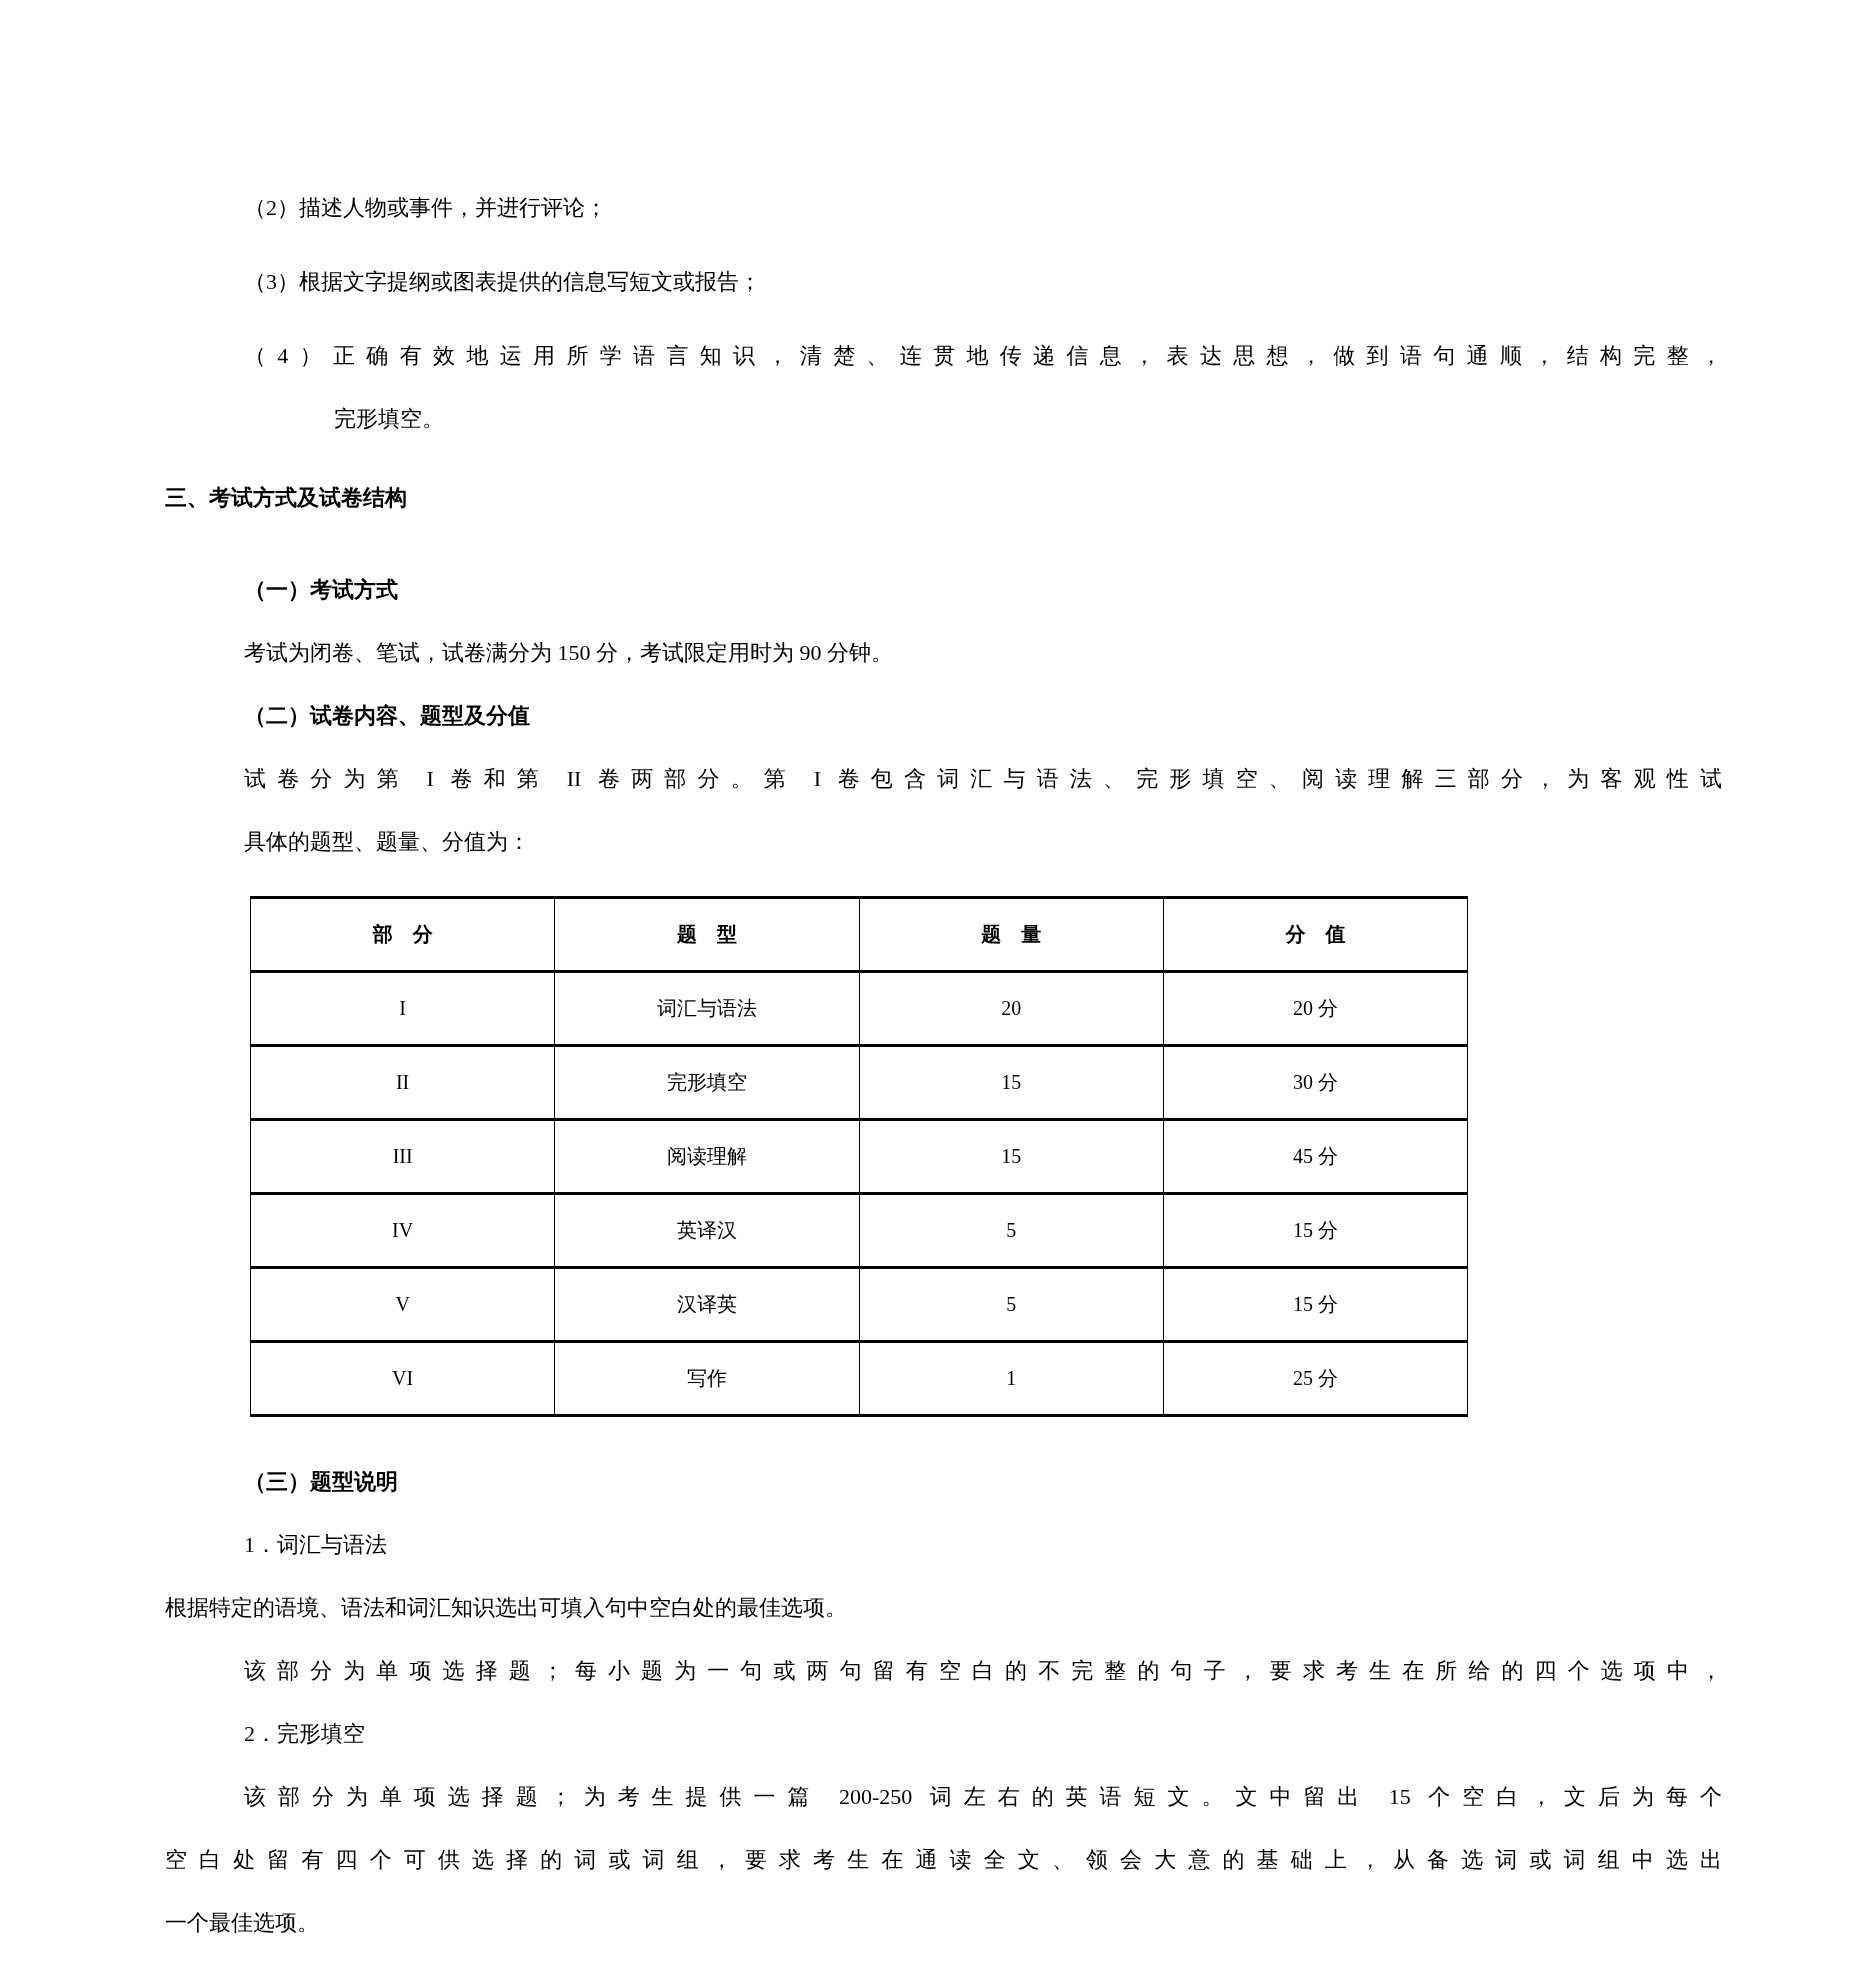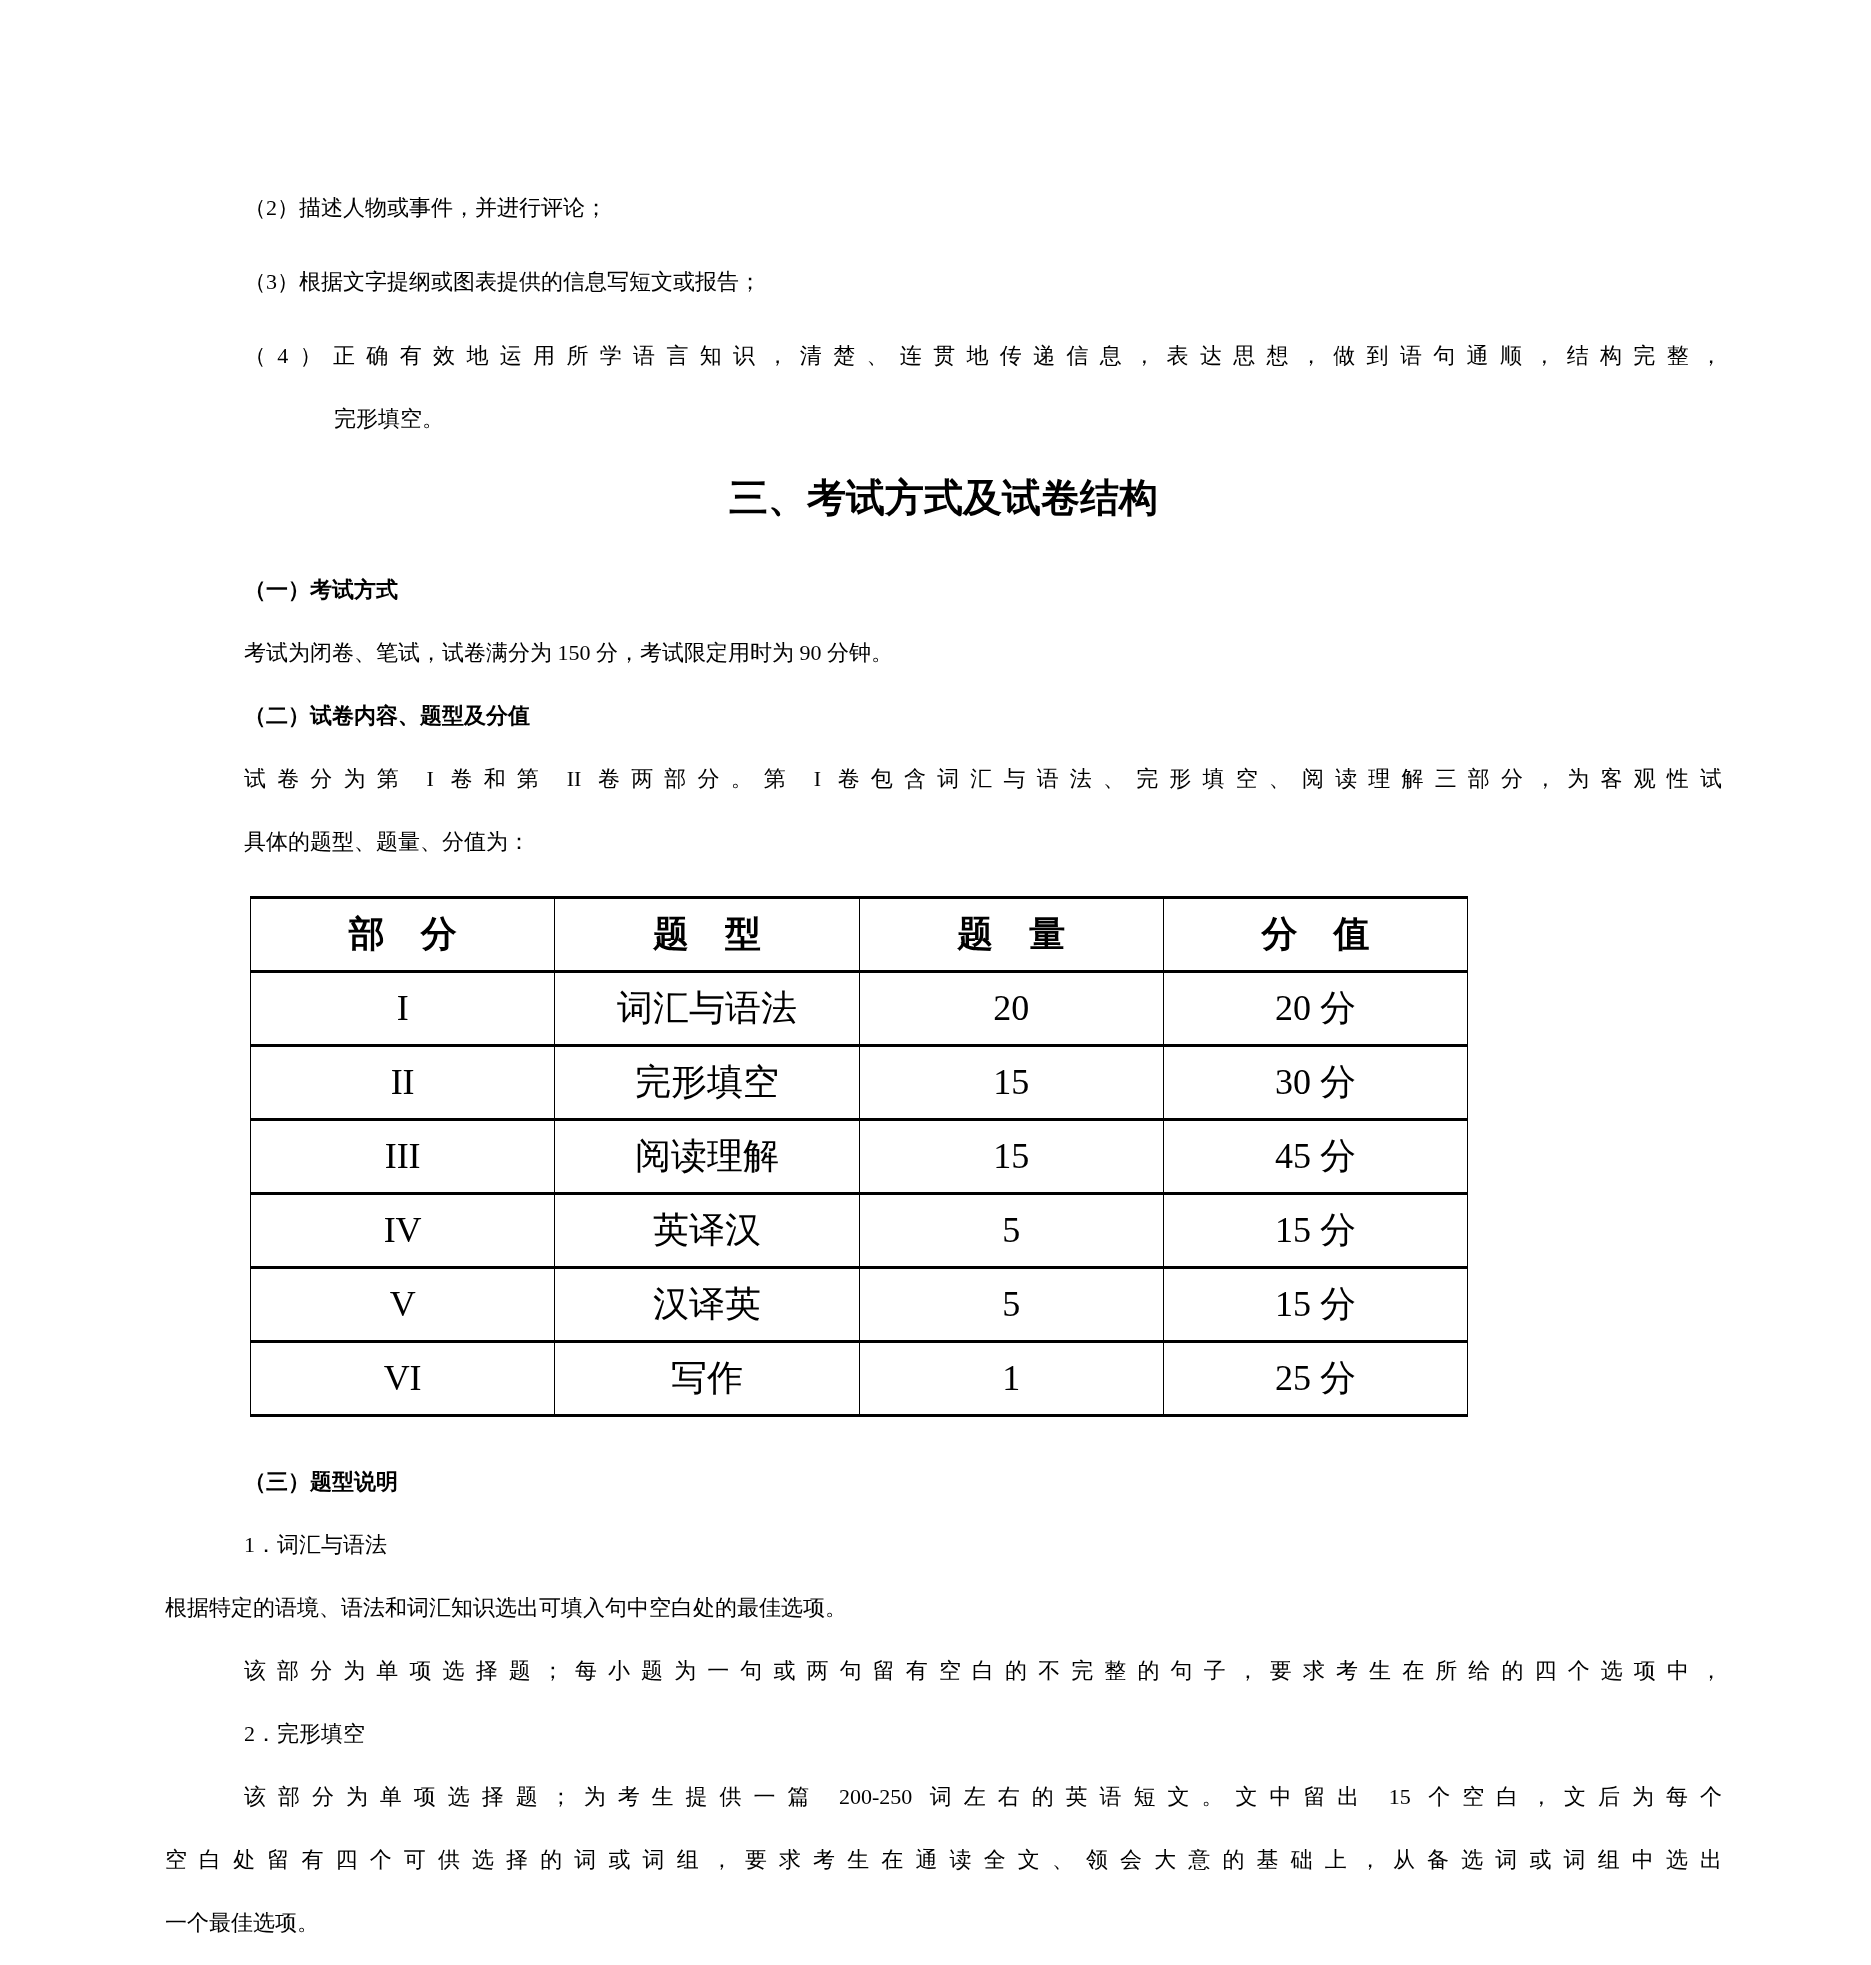--- a/index.html
+++ b/index.html
@@ -33,41 +33,41 @@
   .cont {
     padding-left: 169px;
   }
   .li {
     margin-bottom: 11px;
   }
   .bold {
     font-weight: bold;
   }
   .title {
-    font-size: 39px;
+    font-size: 22px;
     line-height: 67px;
     font-weight: bold;
-    text-align: center;
+    text-align: left;
     margin: 13.8px 0 27.5px 0;
   }
   table.score {
     border-collapse: collapse;
     table-layout: fixed;
     width: 1218px;
     margin: 22.4px 0 33px 85px;
   }
   table.score th,
   table.score td {
     border: 1.6px solid #000000;
     border-top-width: 3.5px;
     border-bottom-width: 3.5px;
     height: 71px;
     text-align: center;
     vertical-align: middle;
-    font-size: 36px;
+    font-size: 20px;
     padding: 0;
   }
   table.score th {
     font-weight: bold;
   }
   table.score td {
     font-weight: normal;
   }
 </style>
 </head>

